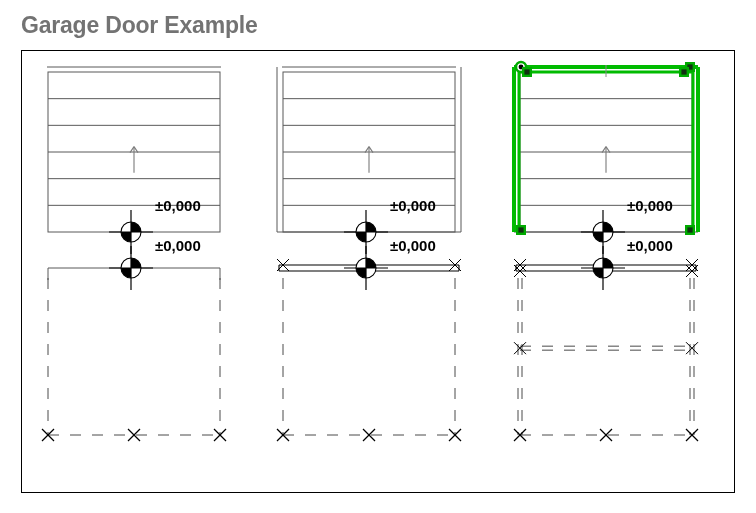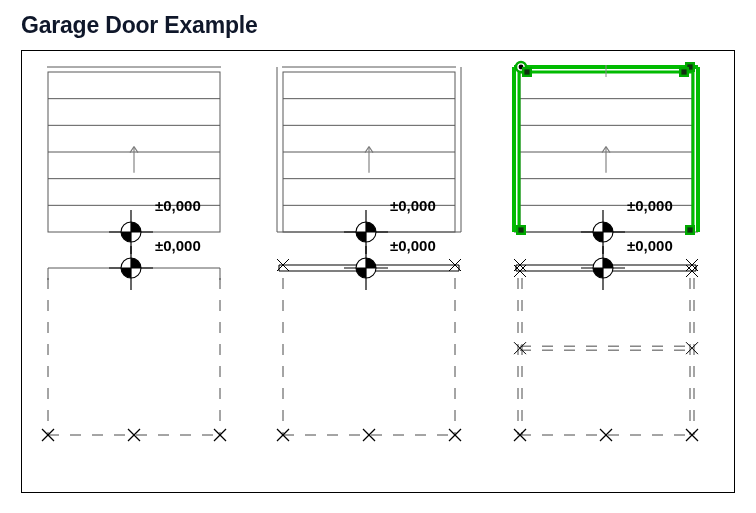--- a/index.html
+++ b/index.html
@@ -13,21 +13,21 @@
     font-family: "Liberation Sans", sans-serif;
     overflow: hidden;
     position: relative;
   }
   #page-title {
     position: absolute;
     left: 21px;
     top: 12px;
     font-size: 23px;
     font-weight: bold;
-    color: #0f172a;
+    color: #737373;
     letter-spacing: -0.2px;
     white-space: nowrap;
   }
   #drawing-frame {
     position: absolute;
     left: 21px;
     top: 50px;
     width: 714px;
     height: 443px;
     border: 1.5px solid #000000;

